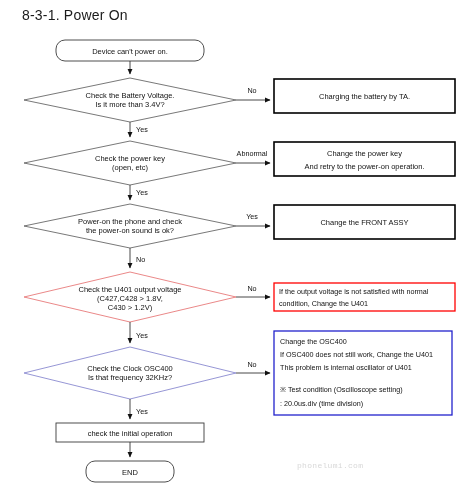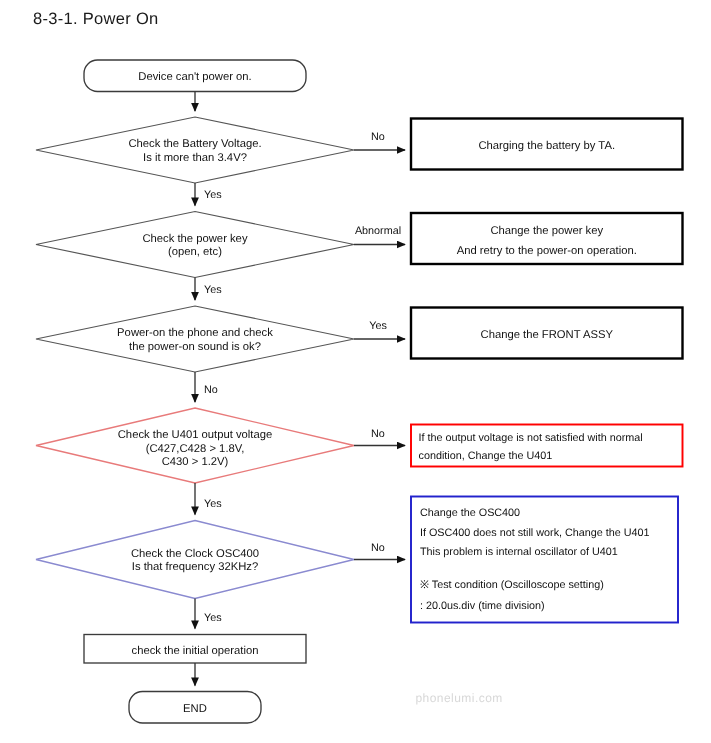--- a/index.html
+++ b/index.html
@@ -12,21 +12,21 @@
     height: 495px;
     position: relative;
     overflow: hidden;
     font-family: "Liberation Sans", sans-serif;
     color: #000000;
   }
   #page-title {
     position: absolute;
     left: 22px;
     top: 7px;
-    font-size: 11px;
+    font-size: 14px;
     letter-spacing: 0.2px;
     color: #1a1a1a;
     white-space: nowrap;
   }
   #flow-svg {
     position: absolute;
     left: 0;
     top: 0;
   }
   .node-text {
@@ -79,26 +79,27 @@
     stroke: #8a8ad0;
     stroke-width: 0.9;
   }
   .conn {
     stroke: #333333;
     stroke-width: 0.9;
     fill: none;
   }
   #watermark {
     position: absolute;
-    left: 277px;
+    left: 297px;
     top: 461px;
     font-size: 8px;
     color: #d8d8d8;
     letter-spacing: 0.3px;
     white-space: nowrap;
+    font-family: Liberation Mono, monospace;
   }
 </style>
 </head>
 <body>
 
 <div id="page-title">8-3-1. Power On</div>
 
 <svg id="flow-svg" width="474" height="495" viewBox="0 0 474 495">
   <defs>
     <marker id="arrow-black" markerWidth="7" markerHeight="7" refX="5.4" refY="2.6" orient="auto" markerUnits="userSpaceOnUse">

